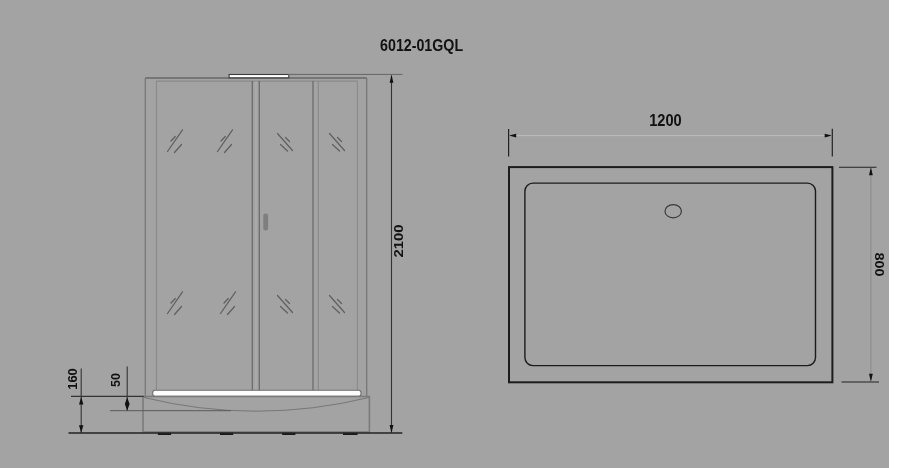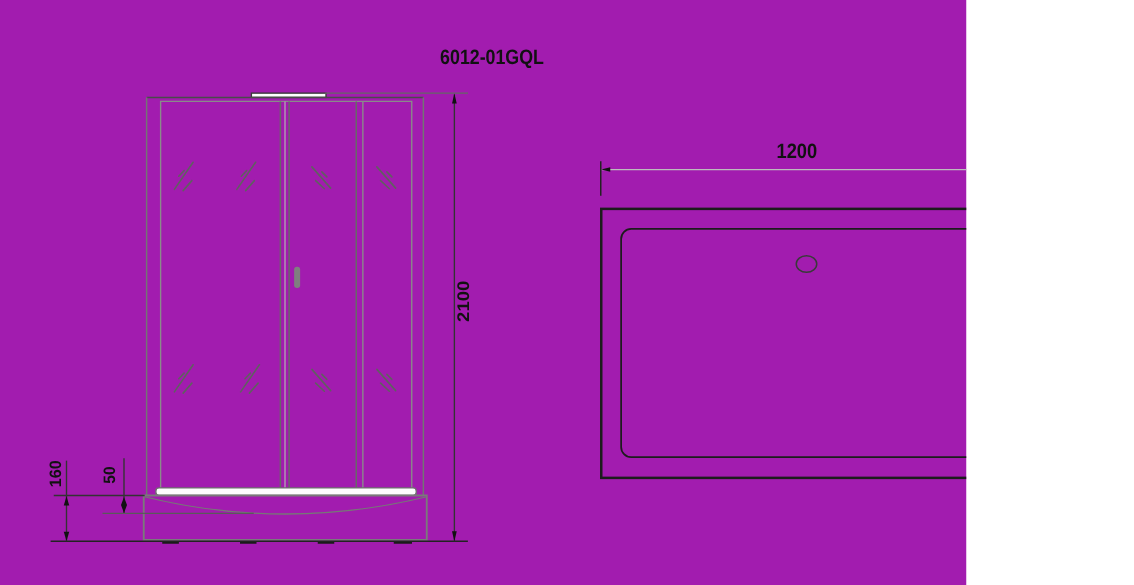--- a/index.html
+++ b/index.html
@@ -1,16 +1,16 @@
 <!DOCTYPE html>
 <html><head>
 <meta charset="utf-8">
 <style>
   html,body{margin:0;padding:0;background:#ffffff;}
-  .wrap{width:773px;height:468px;position:relative;background:#a21caf;overflow:hidden;}
+  .wrap{width:861px;height:468px;position:relative;background:#a3a3a3;overflow:hidden;padding-left:28px;}
   svg{display:block;}
   text{font-family:"Liberation Sans",sans-serif;font-weight:bold;fill:#111;}
 </style>
 </head>
 <body>
 <div class="wrap">
 <svg width="907" height="468" viewBox="0 0 907 468" xmlns="http://www.w3.org/2000/svg">
 
 <text x="393.6" y="51.2" font-size="16.7" text-anchor="middle" textLength="83" lengthAdjust="spacingAndGlyphs">6012-01GQL</text>
 

